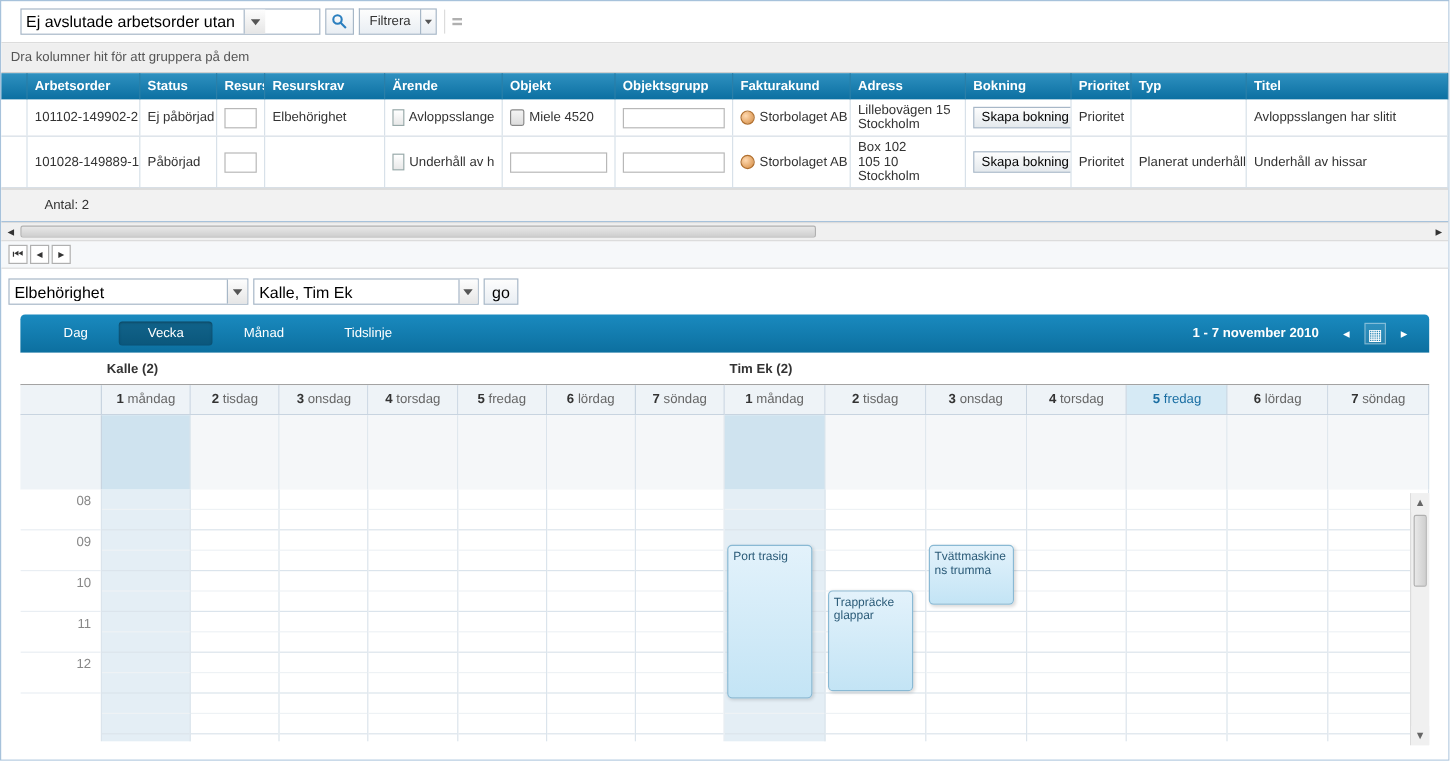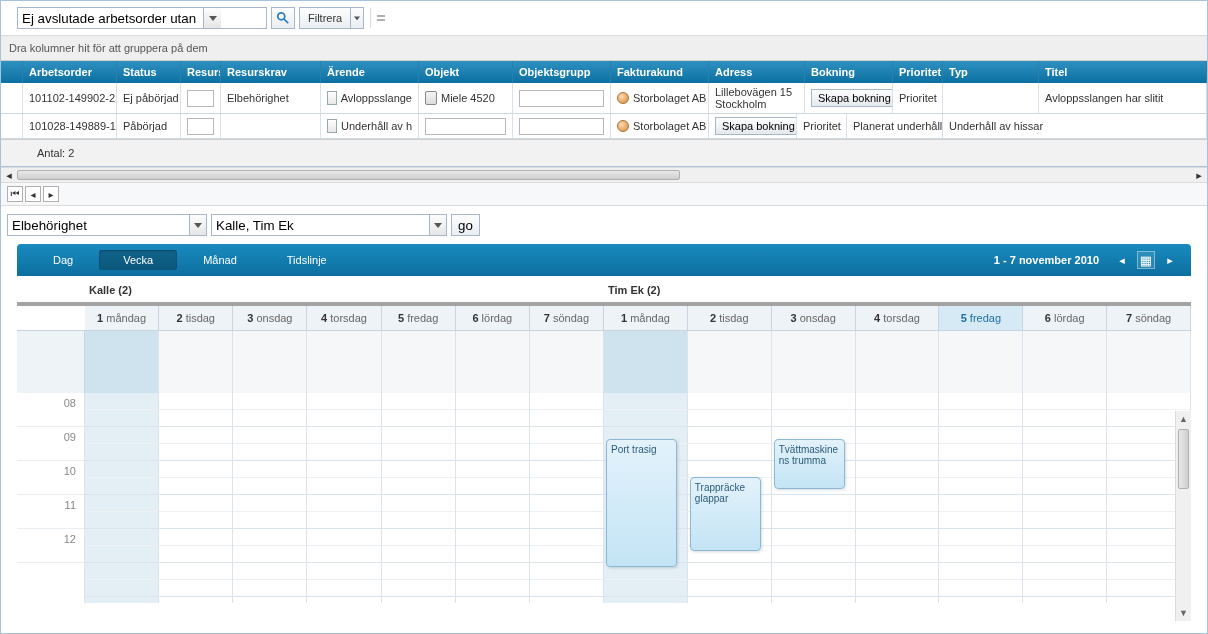--- a/index.html
+++ b/index.html
@@ -269,23 +269,22 @@
   }
   .cal-title {
     font-weight: bold;
     padding: 8px 4px 6px 72px;
   }
   .cal-grid {
     position: relative;
   }
   .cal-dayhead {
     display: flex;
-    border-top: 4px solid #a3a3a3;
+    border-top: 1px solid #a3a3a3;
     border-bottom: 1px solid #c8d4e0;
-    align-items: flex-end;
   }
   .time-col-head {
     width: 68px;
     background: #eef3f7;
     border-right: 1px solid #c8d4e0;
   }
   .dh {
     flex: 1;
     text-align: center;
     padding: 6px 0;
@@ -509,20 +508,22 @@
         </div>
       <div class="gc" style="width:98px">
           <div class="input-cell"></div>
         </div>
       <div class="gc" style="width:98px">
         <span class="cust-icon-wrap">
             <span class="cust-icon"></span>
           </span>
         <span>Storbolaget AB</span>
       </div>
+      <div class="gc" style="width:96px;white-space:pre-line;line-height:1.1">Box 102
+105 10 Stockholm</div>
       <div class="gc" style="width:88px">
         <button class="btn-small">Skapa bokning</button>
       </div>
       <div class="gc" style="width:50px">Prioritet</div>
       <div class="gc" style="width:96px">Planerat underhåll</div>
       <div class="gc" style="flex:1">Underhåll av hissar</div>
     </div>
 
     <div class="grid-footer">
       <div class="gc" style="width:22px"></div>
@@ -544,21 +545,21 @@
 
   <div class="filterrow">
     <div class="combo" style="width:200px">
       <input class="combo-input" value="Elbehörighet" style="">
       <div class="combo-btn">
           <svg viewBox="0 0 8 8">
             <polygon points="0,2 8,2 4,7" fill="#555"></polygon>
           </svg>
         </div>
     </div>
-    <div class="combo" style="width:236px">
+    <div class="combo" style="width:188px">
       <input class="combo-input" value="Kalle, Tim Ek" style="">
       <div class="combo-btn">
           <svg viewBox="0 0 8 8">
             <polygon points="0,2 8,2 4,7" fill="#555"></polygon>
           </svg>
         </div>
     </div>
     <button class="go-btn">go</button>
   </div>
 
@@ -756,21 +757,21 @@
                   <div class="slot"></div>
                   <div class="slot hr"></div>
                   <div class="slot"></div>
                   <div class="slot hr"></div>
                   <div class="slot"></div>
                   <div class="slot hr"></div>
                   <div class="slot"></div>
                   <div class="slot hr"></div>
                   <div class="slot"></div>
                   <div class="slot hr"></div>
-                <div class="event" style="top:84px;height:74px">Trappräcke glappar</div>
+                <div class="event" style="top:84px;height:84px">Trappräcke glappar</div>
               </div>
               <div class="dc">
                 <div class="slot"></div>
                   <div class="slot hr"></div>
                   <div class="slot"></div>
                   <div class="slot hr"></div>
                   <div class="slot"></div>
                   <div class="slot hr"></div>
                   <div class="slot"></div>
                   <div class="slot hr"></div>

